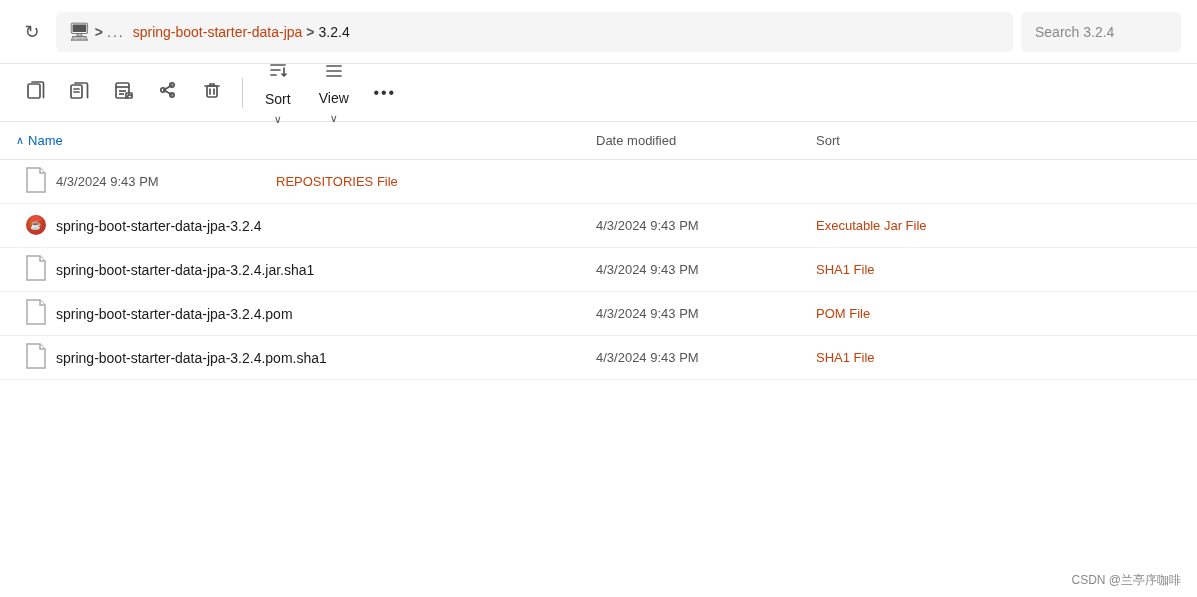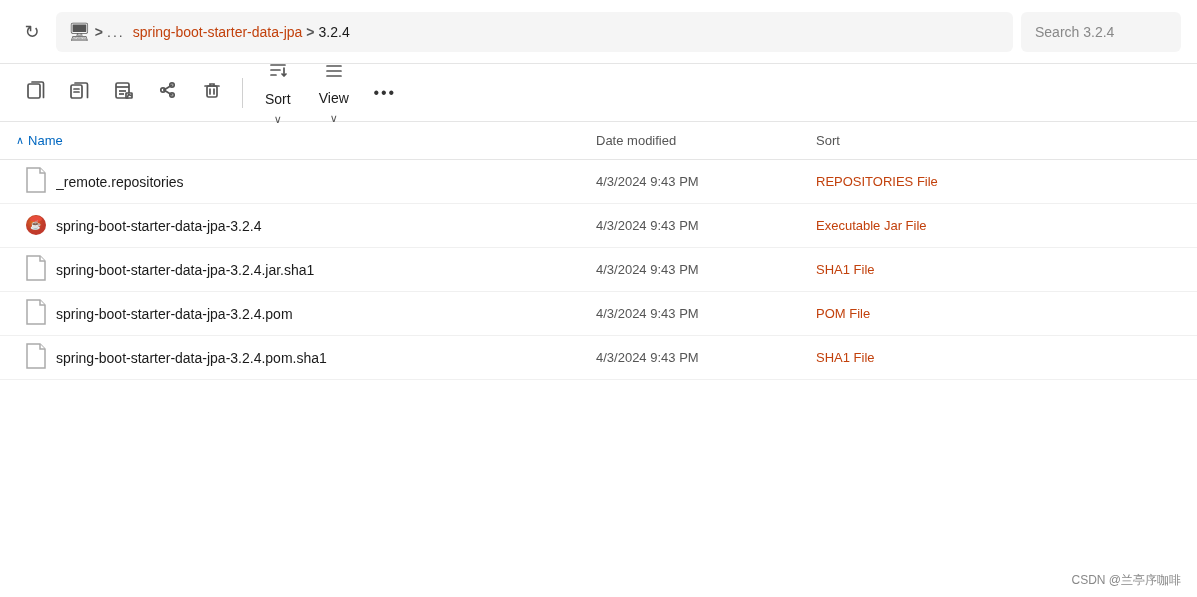--- a/index.html
+++ b/index.html
@@ -345,21 +345,20 @@
 <div class="file-list" id="file-list">
     <div class="file-row">
       <div class="file-icon-cell">
       <span>
         <svg width="22" height="26" viewBox="0 0 22 26">
           <path d="M2 1h13l5 5v19H2z" fill="white" stroke="#aaa" stroke-width="1.5"></path>
           <path d="M15 1v5h5" fill="white" stroke="#aaa" stroke-width="1.5"></path>
         </svg>
       </span>
       </div>
-      <div class="file-name-cell">_remote.repositories</div>
       <div class="file-date-cell">4/3/2024 9:43 PM</div>
       <div class="file-type-cell">REPOSITORIES File</div>
     </div>
     <div class="file-row">
       <div class="file-icon-cell">
       <span>
         <svg width="26" height="26" viewBox="0 0 26 26">
           <circle cx="13" cy="14" r="10" fill="#c0392b"></circle>
           <circle cx="13" cy="14" r="10" fill="url(#jg)" opacity="0.7"></circle>
           <ellipse cx="13" cy="8" rx="6" ry="3" fill="#e74c3c"></ellipse>

